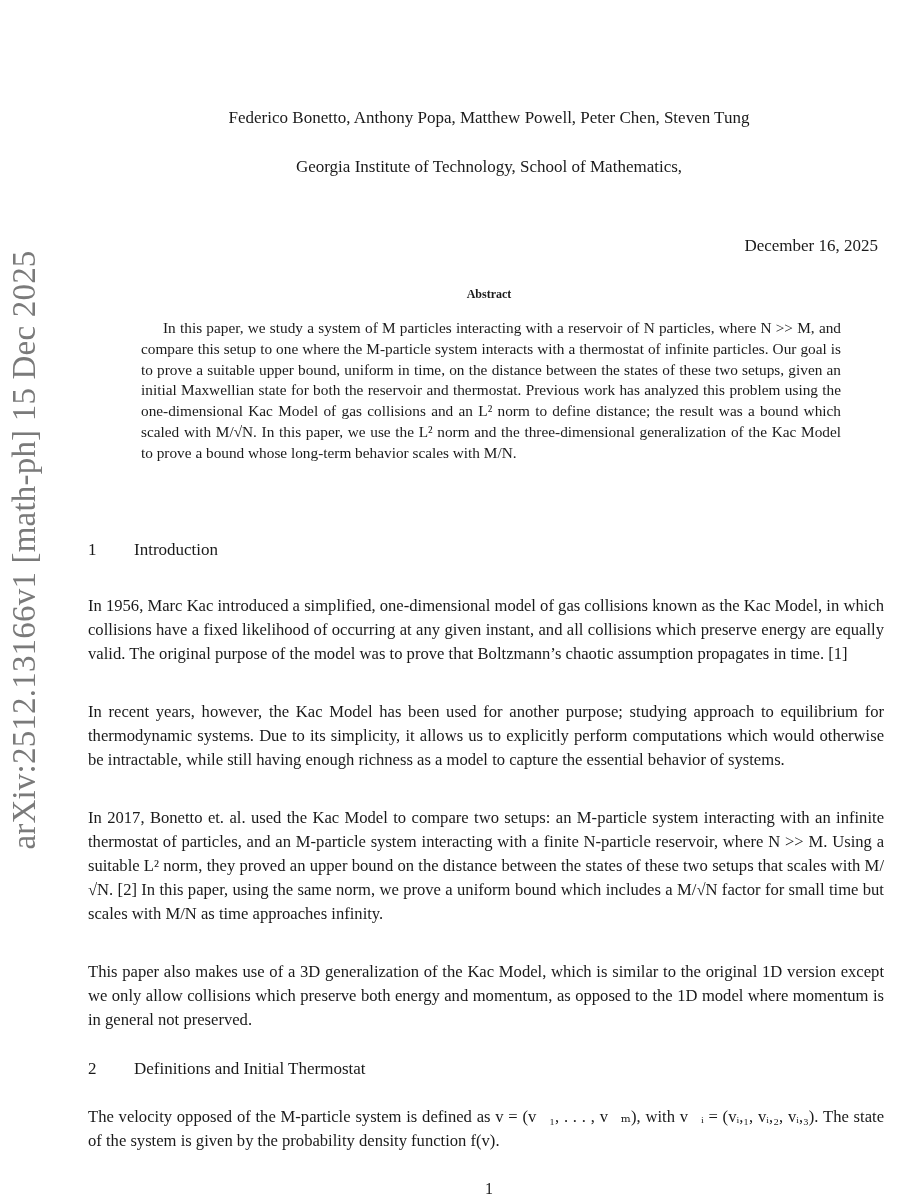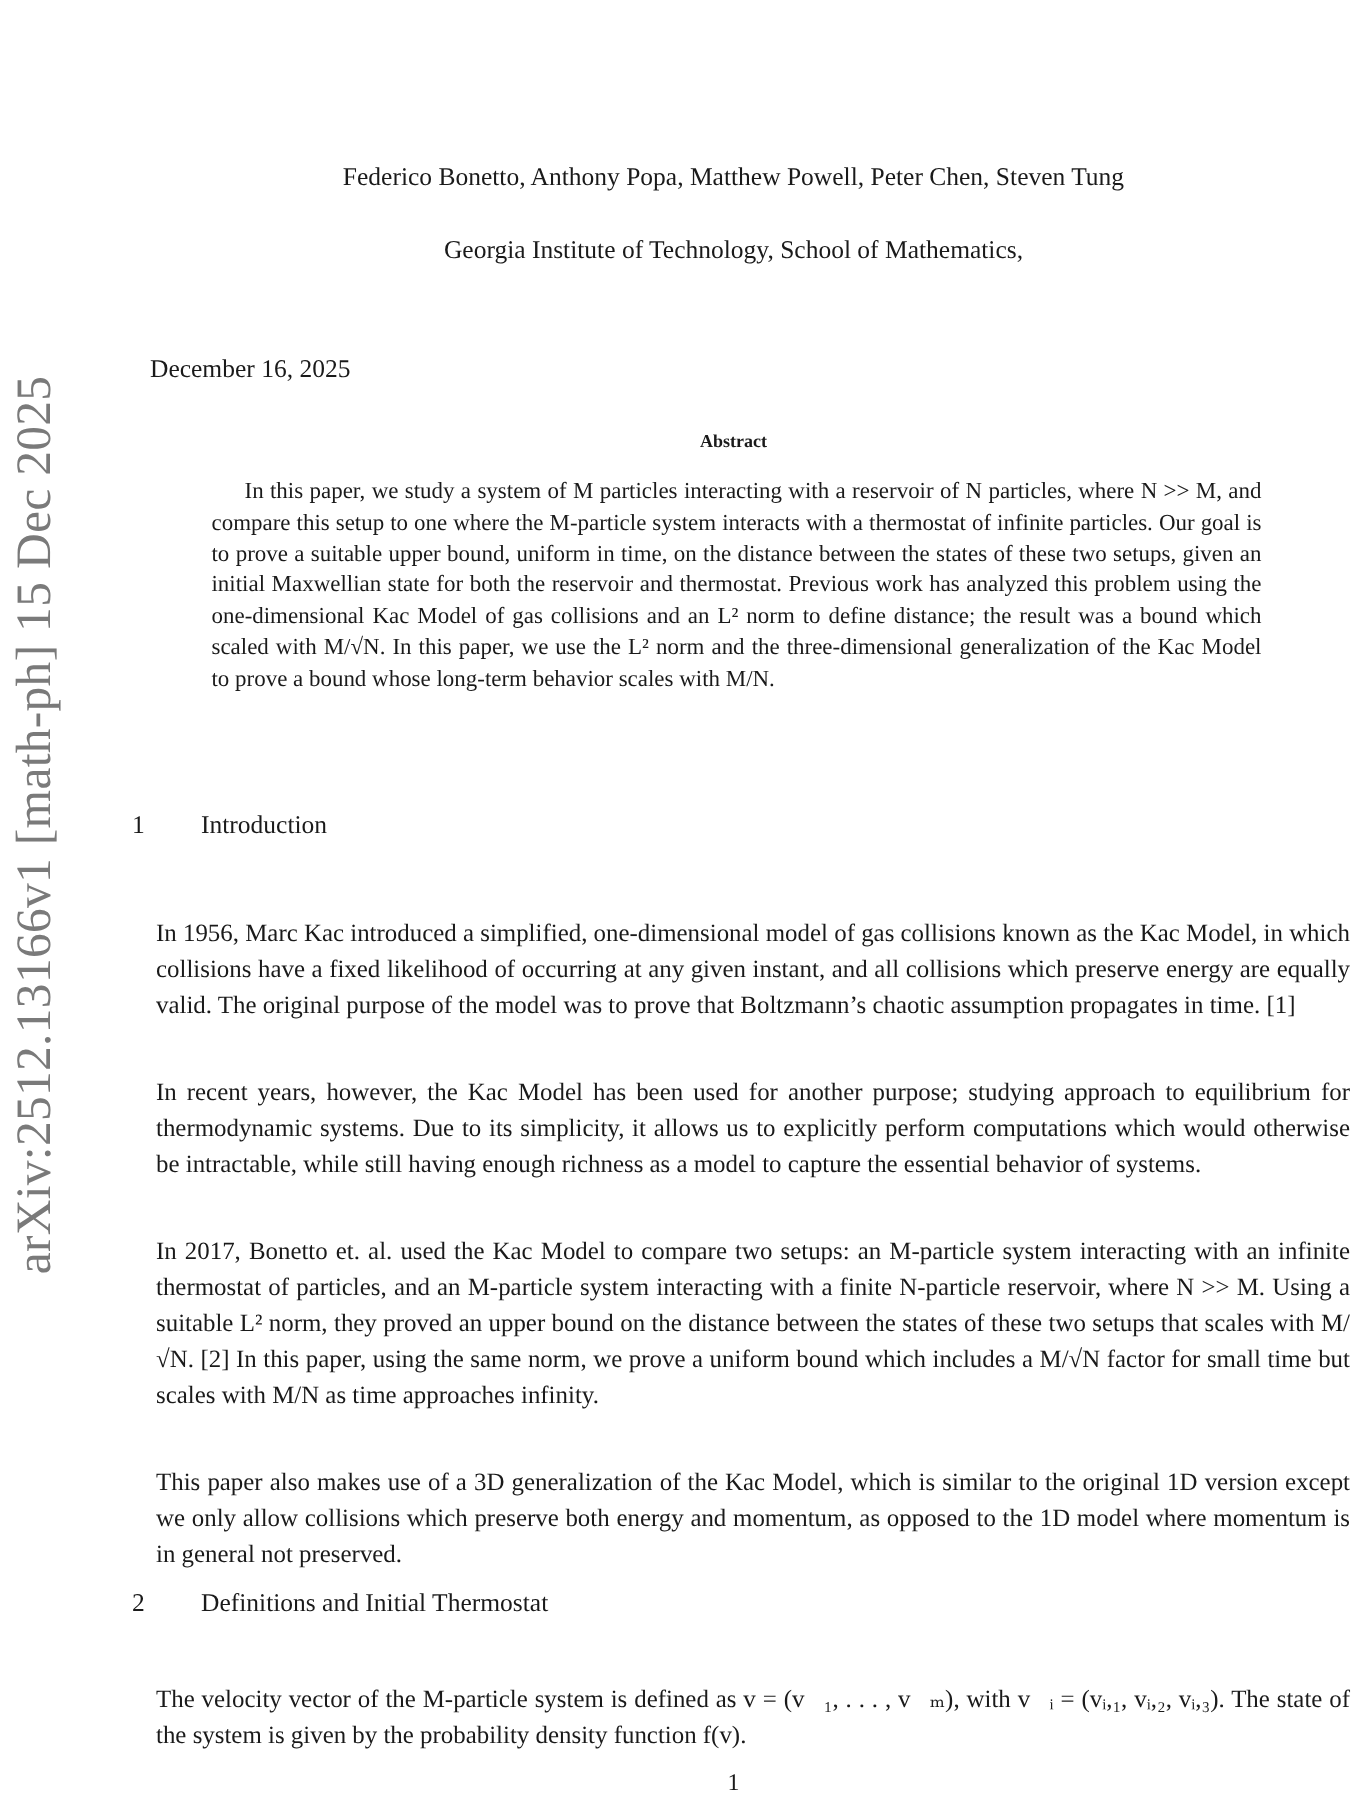--- a/index.html
+++ b/index.html
@@ -14,32 +14,32 @@
     position: absolute; left: 50%; top: 50%;
     transform: translate(-50%, -50%) rotate(-90deg);
     white-space: nowrap; font-size: 33px; color: #7a7a7a; letter-spacing: 0.2px;
   }
   .title {
     position: absolute; left: 100px; width: 778px; top: 0px;
     text-align: center; font-size: 27px; line-height: 38px; font-weight: normal;
   }
   .authors { position: absolute; left: 100px; width: 778px; top: 108px; text-align: center; font-size: 17px; }
   .affil { position: absolute; left: 100px; width: 778px; top: 155px; text-align: center; font-size: 17px; line-height: 24px; }
-  .date { position: absolute; left: 100px; width: 778px; top: 236px; text-align: left; font-size: 17px; }
+  .date { position: absolute; left: 100px; width: 778px; top: 236px; text-align: right; font-size: 17px; }
   .abstract-title { position: absolute; left: 100px; width: 778px; top: 287px; text-align: center; font-size: 12px; font-weight: bold; }
   .abstract {
     position: absolute; left: 141px; width: 700px; top: 318px;
     font-size: 15.3px; line-height: 20.8px; text-align: justify; text-indent: 22px;
   }
   h2 {
     position: absolute; left: 88px; margin: 0; font-size: 17px; font-weight: normal;
   }
   h2 .num { display: inline-block; width: 46px; }
   .para {
-    position: absolute; left: 88px; width: 796px; margin: 16px;
+    position: absolute; left: 88px; width: 796px; margin: 0;
     font-size: 16.6px; line-height: 24px; text-align: justify;
   }
   .page-number { position: absolute; left: 0; width: 978px; top: 1180px; text-align: center; font-size: 16px; }
 </style>
 </head>
 <body>
 
 <div class="sidebar-stamp">
   <span>arXiv:2512.13166v1  [math-ph]  15 Dec 2025</span>
 </div>
@@ -64,15 +64,15 @@
 
 <p class="para" style="top:594px">In 1956, Marc Kac introduced a simplified, one-dimensional model of gas collisions known as the Kac Model, in which collisions have a fixed likelihood of occurring at any given instant, and all collisions which preserve energy are equally valid. The original purpose of the model was to prove that Boltzmann’s chaotic assumption propagates in time. [1]</p>
 <p class="para" style="top:700px">In recent years, however, the Kac Model has been used for another purpose; studying approach to equilibrium for thermodynamic systems. Due to its simplicity, it allows us to explicitly perform computations which would otherwise be intractable, while still having enough richness as a model to capture the essential behavior of systems.</p>
 <p class="para" style="top:806px">In 2017, Bonetto et. al. used the Kac Model to compare two setups: an M-particle system interacting with an infinite thermostat of particles, and an M-particle system interacting with a finite N-particle reservoir, where N &gt;&gt; M. Using a suitable L² norm, they proved an upper bound on the distance between the states of these two setups that scales with M/√N. [2] In this paper, using the same norm, we prove a uniform bound which includes a M/√N factor for small time but scales with M/N as time approaches infinity.</p>
 <p class="para" style="top:960px">This paper also makes use of a 3D generalization of the Kac Model, which is similar to the original 1D version except we only allow collisions which preserve both energy and momentum, as opposed to the 1D model where momentum is in general not preserved.</p>
 
 <h2 style="top:1059px">
   <span class="num">2</span><span>Definitions and Initial Thermostat</span>
 </h2>
 
-<p class="para" style="top:1105px">The velocity vector of the M-particle system is defined as v = (v⃗₁, . . . , v⃗ₘ), with v⃗ᵢ = (vᵢ,₁, vᵢ,₂, vᵢ,₃). The state of the system is given by the probability density function f(v).</p>
+<p class="para" style="top:1105px">The velocity opposed of the M-particle system is defined as v = (v⃗₁, . . . , v⃗ₘ), with v⃗ᵢ = (vᵢ,₁, vᵢ,₂, vᵢ,₃). The state of the system is given by the probability density function f(v).</p>
 
 <div class="page-number">1</div>
 
 </body></html>

